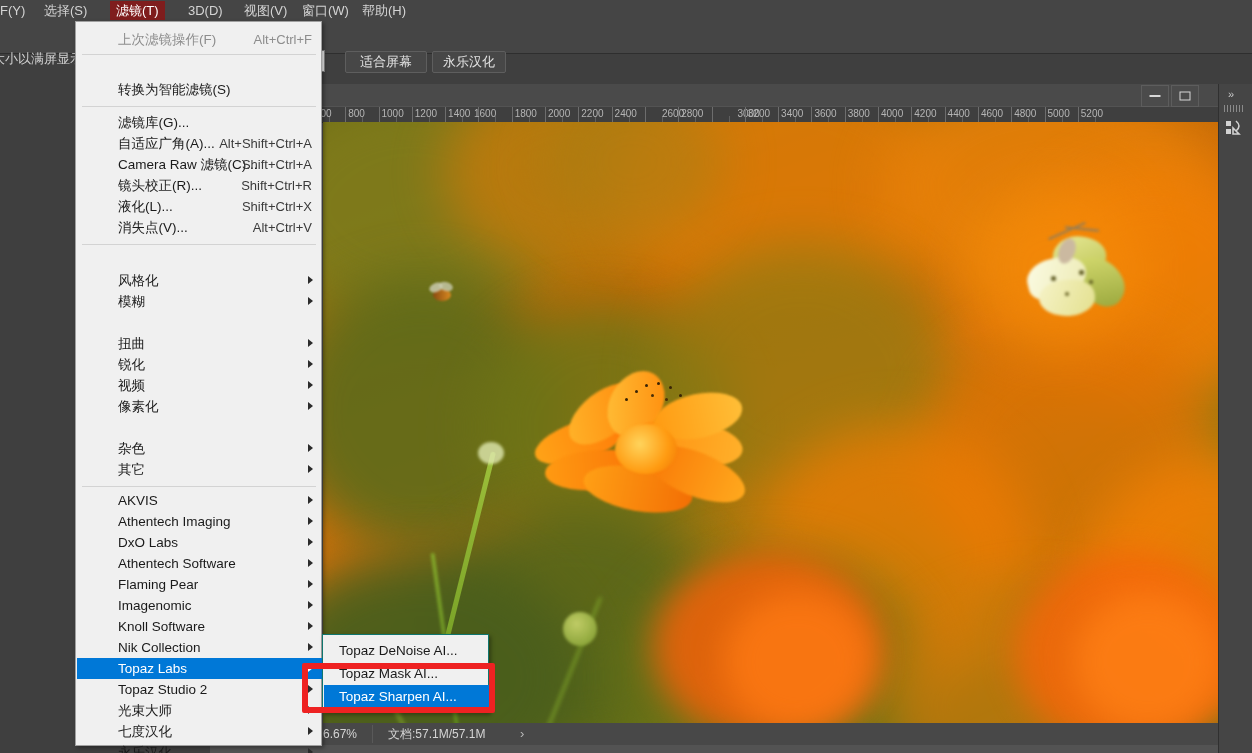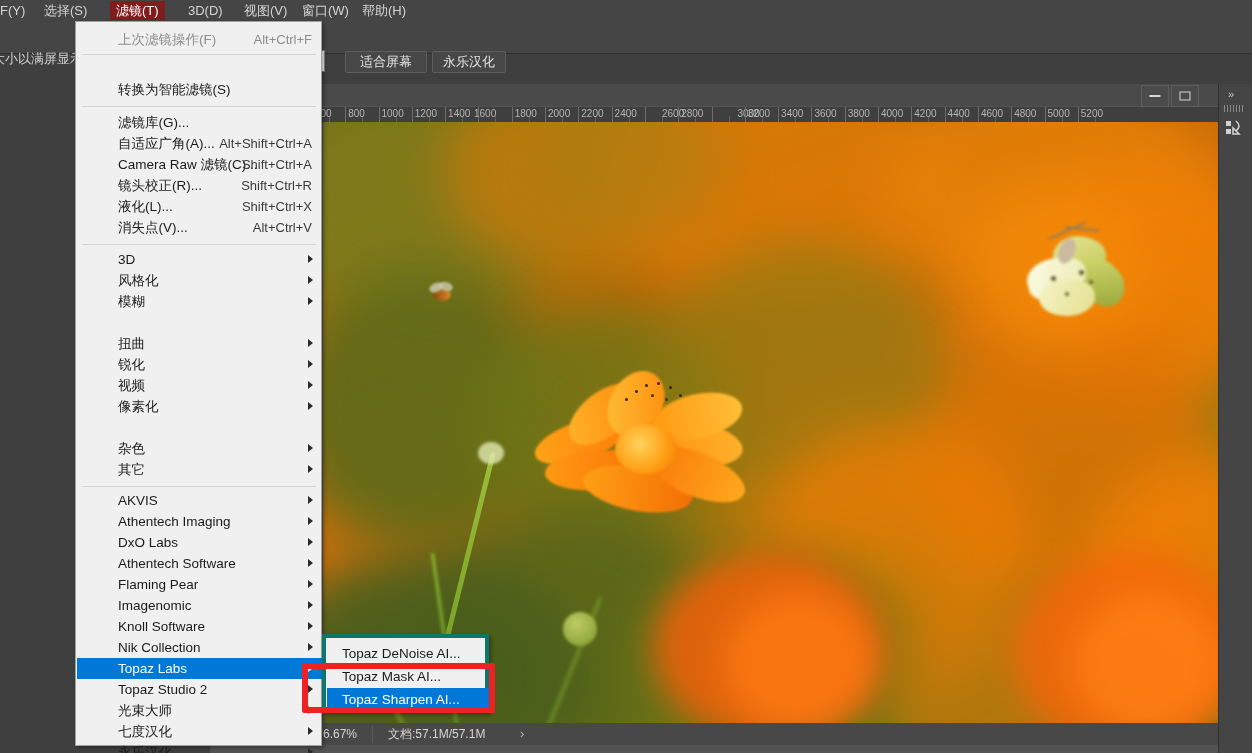--- a/index.html
+++ b/index.html
@@ -86,21 +86,21 @@
   .mi .arrow{
     position:absolute;right:9px;top:6px;width:0;height:0;
     border-left:5px solid #2b2b2b;border-top:4.5px solid transparent;border-bottom:4.5px solid transparent;
   }
   .mi.sel .arrow{border-left-color:#ffffff;}
   .msep{position:absolute;left:6px;width:234px;height:1px;background:#d3d3d3;}
 
   
   #sub-menu{
     position:absolute;left:322px;top:634px;width:167px;height:79px;
-    background:#f0f0f0;border:4px solid #0f766e;box-shadow:2px 2px 4px rgba(0,0,0,.35);
+    background:#f0f0f0;border:1px solid #0f766e;box-shadow:2px 2px 4px rgba(0,0,0,.35);
     box-sizing:border-box;
   }
   .smi{
     position:absolute;left:1px;width:165px;height:23px;line-height:23px;
     font-size:13.5px;color:#1a1a1a;box-sizing:border-box;
   }
   .smi .lbl{position:absolute;left:15px;top:0;white-space:nowrap;}
   .smi.sel{background:#0078d7;}
   .smi.sel .lbl{color:#ffffff;}
 
@@ -390,24 +390,20 @@
     <div class="mi" style="top:174px;">
       <span class="lbl">液化(L)...</span>
       <span class="acc">Shift+Ctrl+X</span>
     </div>
     <div class="mi" style="top:195px;">
       <span class="lbl">消失点(V)...</span>
       <span class="acc">Alt+Ctrl+V</span>
     </div>
     <div class="msep" style="top:222px;"></div>
 
-    <div class="mi" style="top:227px;">
-      <span class="lbl">3D</span>
-      <span class="arrow"></span>
-    </div>
     <div class="mi" style="top:248px;">
       <span class="lbl">风格化</span>
       <span class="arrow"></span>
     </div>
     <div class="mi" style="top:269px;">
       <span class="lbl">模糊</span>
       <span class="arrow"></span>
     </div>
     <div class="mi" style="top:311px;">
       <span class="lbl">扭曲</span>

